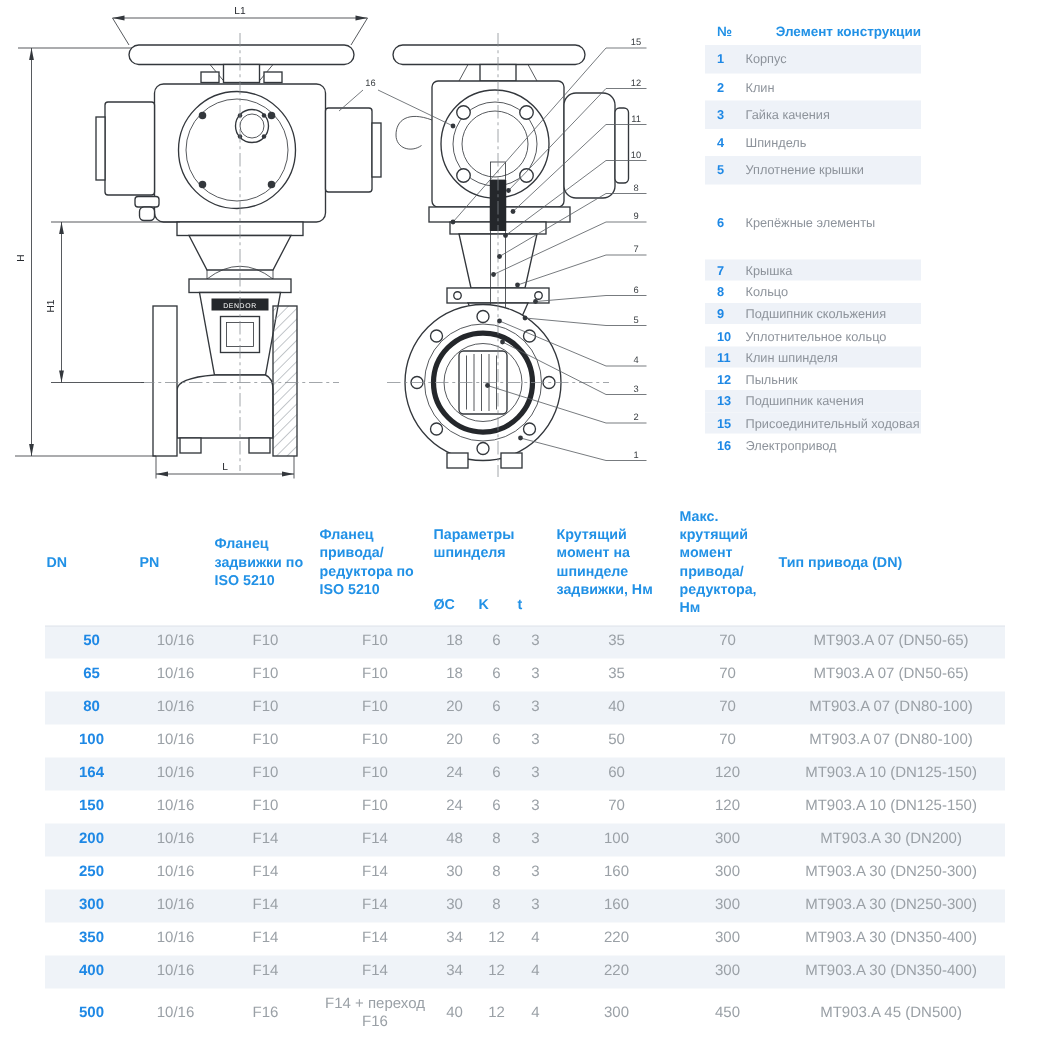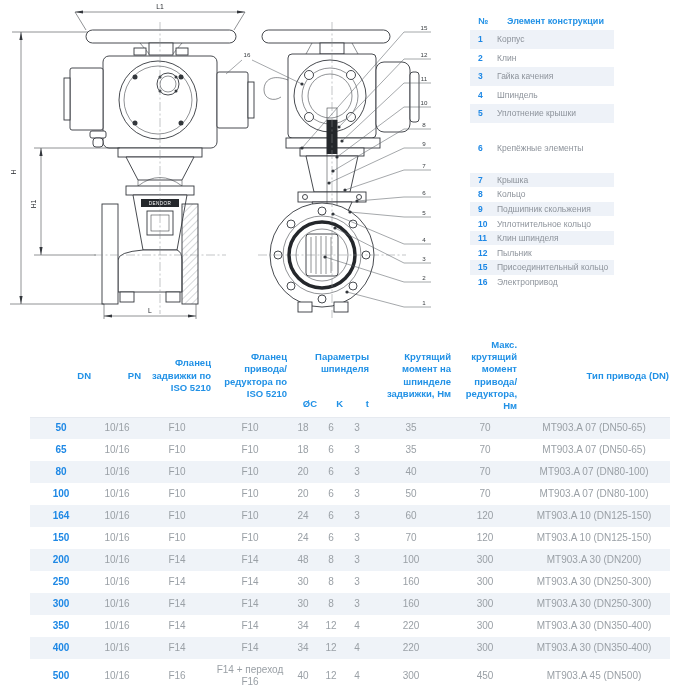--- a/index.html
+++ b/index.html
@@ -16,33 +16,33 @@
   .dot{fill:#33373c;}
   .arr{fill:#33373c;stroke:none;}
   .co{font-size:6.2px;fill:#3c4044;text-anchor:middle;font-family:"Liberation Sans",sans-serif;}
   .dim{font-size:6.8px;fill:#26292e;text-anchor:middle;font-family:"Liberation Sans",sans-serif;}
   .brandtxt{font-size:4.6px;fill:#fff;text-anchor:middle;font-family:"Liberation Sans",sans-serif;letter-spacing:.4px;}
 
   
   .legend{position:absolute;left:470px;top:12px;width:144px;font-size:8.5px;color:#8d939b;}
   .legend-header{display:flex;height:18px;align-items:center;font-weight:bold;color:#2191e6;font-size:9px;}
   .legend-header .no{width:27px;padding-left:8px;box-sizing:border-box;}
-  .legend-header .nm{flex:1;text-align:center;}
+  .legend-header .nm{flex:1;text-align:right;}
   .legend-row{display:flex;align-items:center;}
   .legend-row .no{width:27px;padding-left:8px;box-sizing:border-box;font-weight:bold;color:#1e88e5;font-size:8.5px;}
   .legend-row .nm{flex:1;}
   .legend-row.stripe{background:#eef2f8;}
   .r-a{height:18.5px;}
   .r-b{height:50px;}
   .r-c{height:14.6px;}
 
   
   .spec-wrap{position:absolute;left:0;top:335px;width:700px;box-sizing:border-box;padding:0 30px;}
   table.spec{width:640px;border-collapse:collapse;table-layout:fixed;}
-  .spec th{font-size:9.5px;line-height:1.3;font-weight:bold;color:#2191e6;text-align:right;vertical-align:middle;padding:2px 1px;}
+  .spec th{font-size:9.5px;line-height:1.3;font-weight:bold;color:#2191e6;text-align:left;vertical-align:middle;padding:2px 1px;}
   .spec thead tr.main{height:56px;}
   .spec thead tr.sub{height:26px;}
   .spec td{font-size:10px;color:#9aa0a6;text-align:center;vertical-align:middle;padding:2px 1px;line-height:1.25;}
   .spec tbody tr{height:22px;}
   .spec tbody tr:first-child td{border-top:1px solid #e6eaf0;}
   .spec tbody tr.stripe{background:#eff3f8;}
   .spec td.dn{color:#1e88e5;font-weight:bold;}
   .spec tbody tr:last-child{height:34px;margin-top:16px;}
 </style>
 </head>
@@ -304,22 +304,26 @@
       </div>
       <div class="legend-row r-c stripe">
         <div class="no">11</div>
         <div class="nm">Клин шпинделя</div>
       </div>
       <div class="legend-row r-c">
         <div class="no">12</div>
         <div class="nm">Пыльник</div>
       </div>
       <div class="legend-row r-c stripe">
+        <div class="no">13</div>
+        <div class="nm">Подшипник качения</div>
+      </div>
+      <div class="legend-row r-c stripe">
         <div class="no">15</div>
-        <div class="nm">Присоединительный кольцо</div>
+        <div class="nm">Присоединительный ходовая</div>
       </div>
       <div class="legend-row r-c">
         <div class="no">16</div>
         <div class="nm">Электропривод</div>
       </div>
     </div>
 </div>
 
 <div class="spec-wrap">
   <table class="spec">

